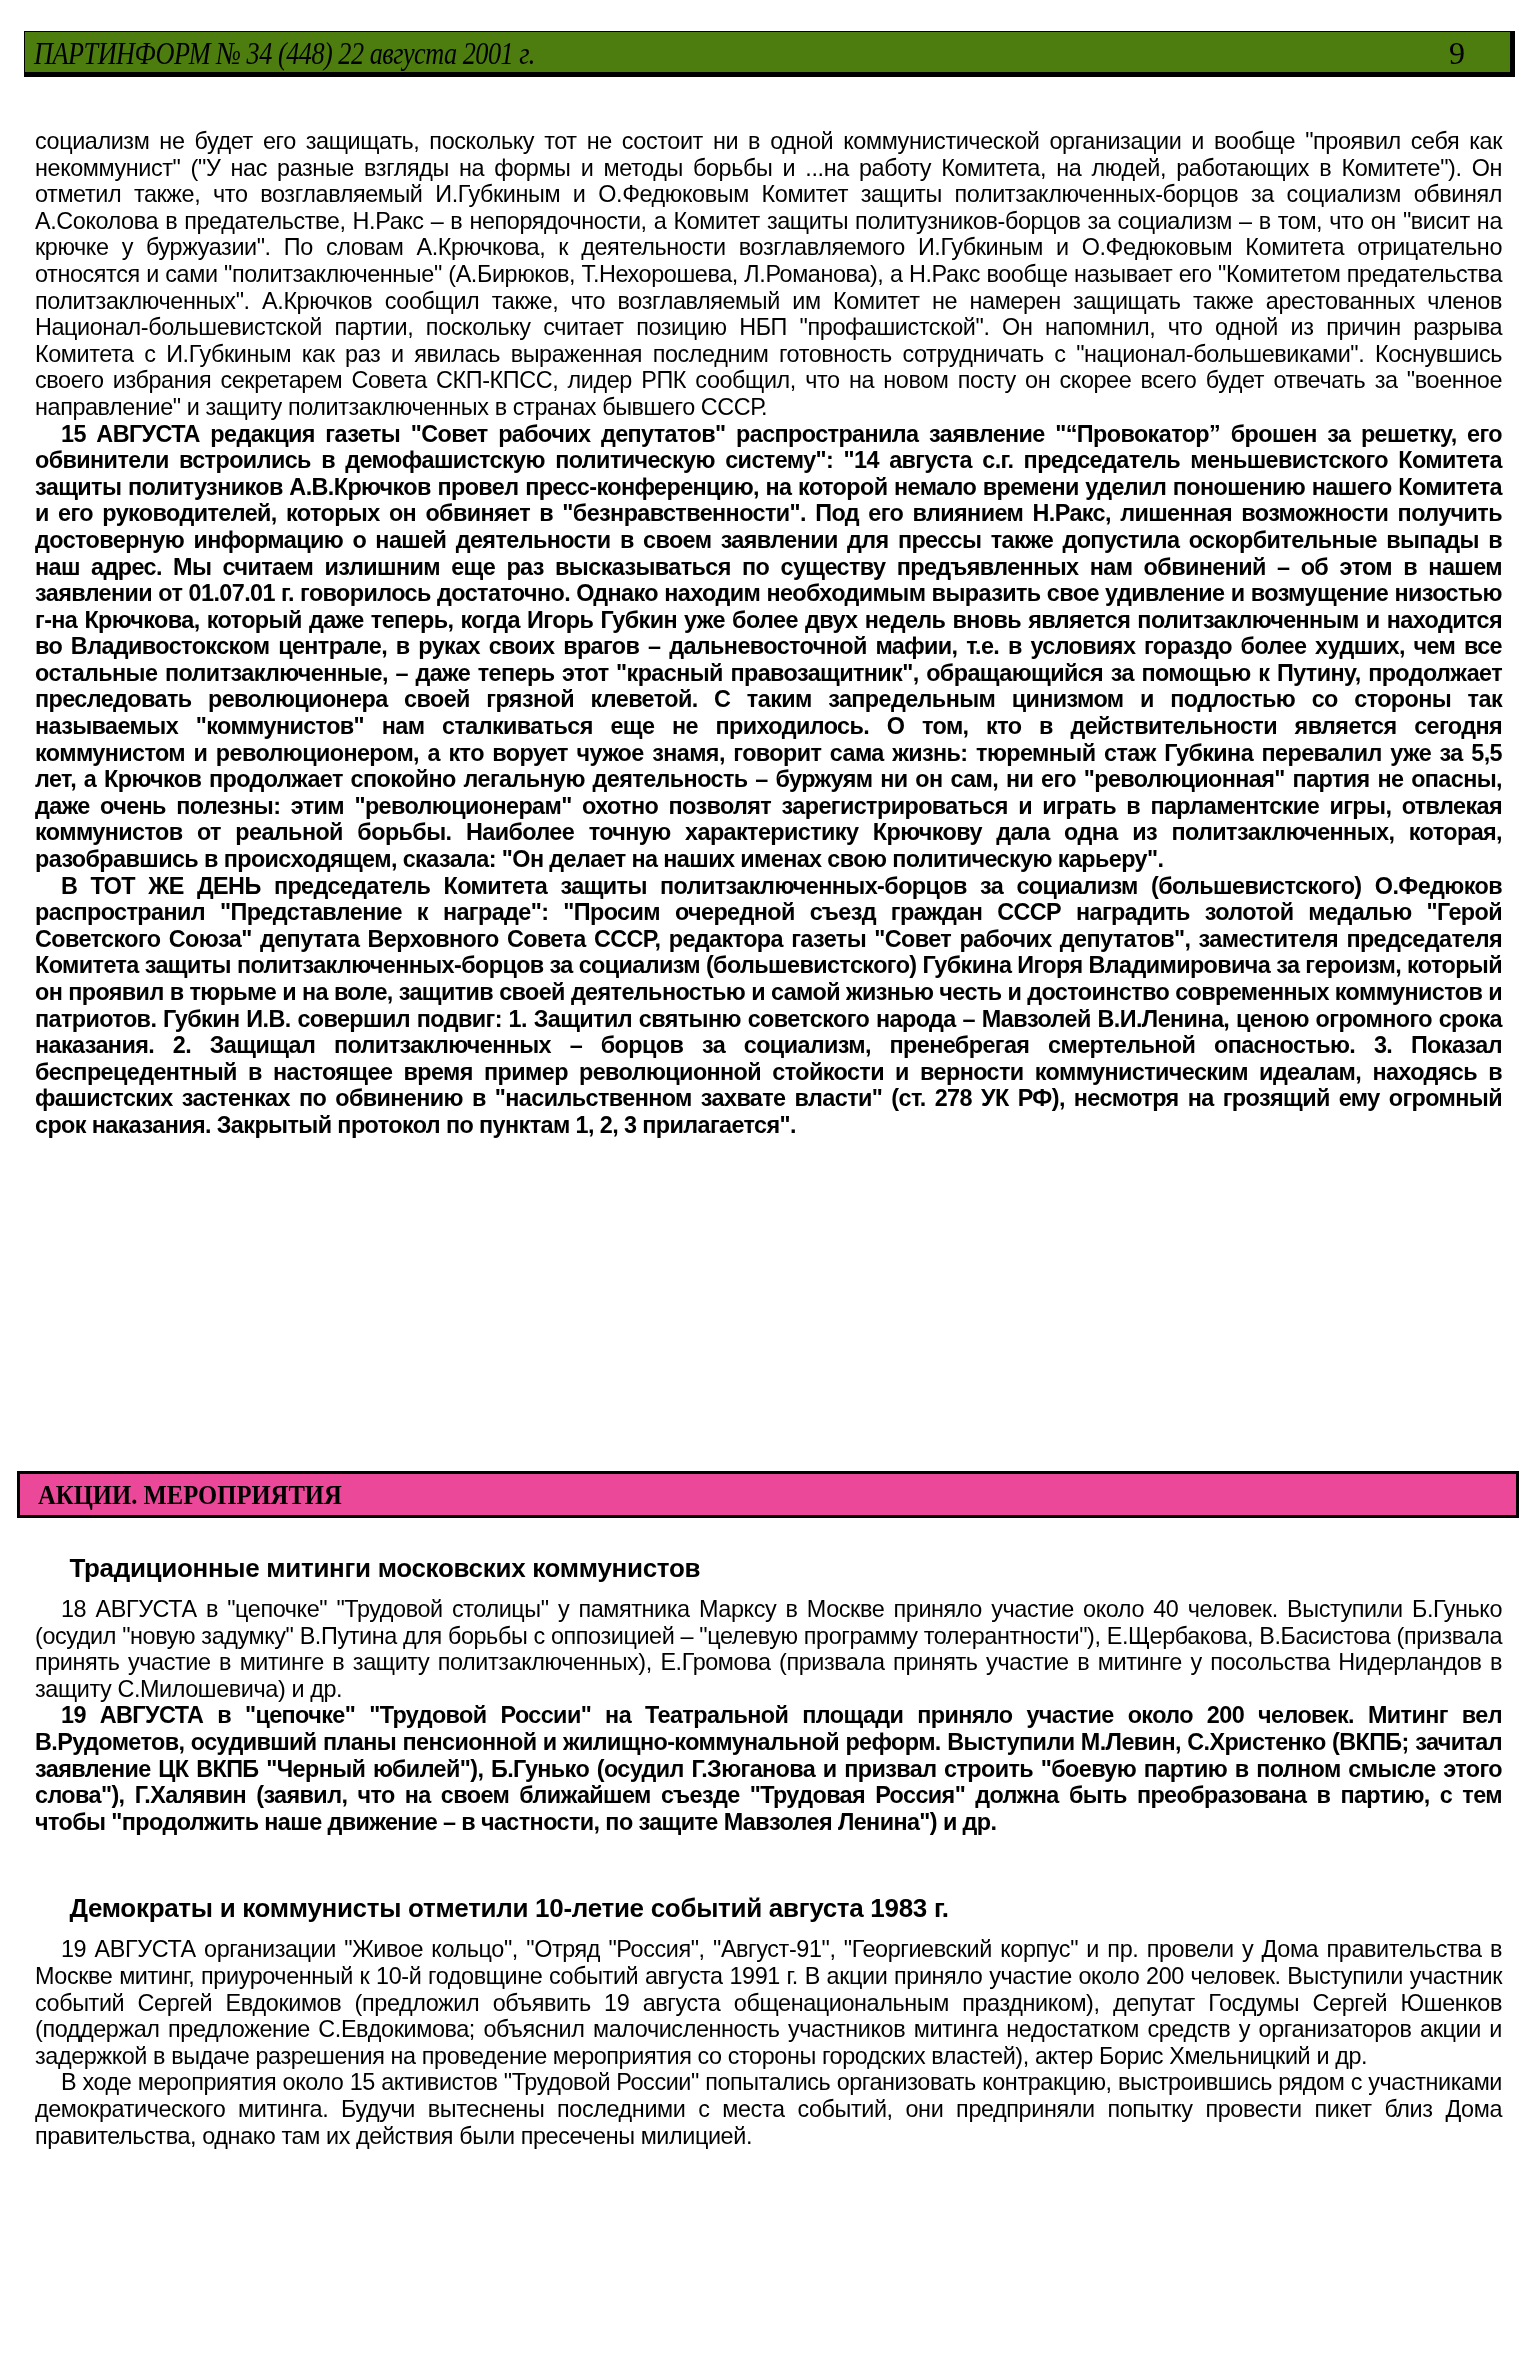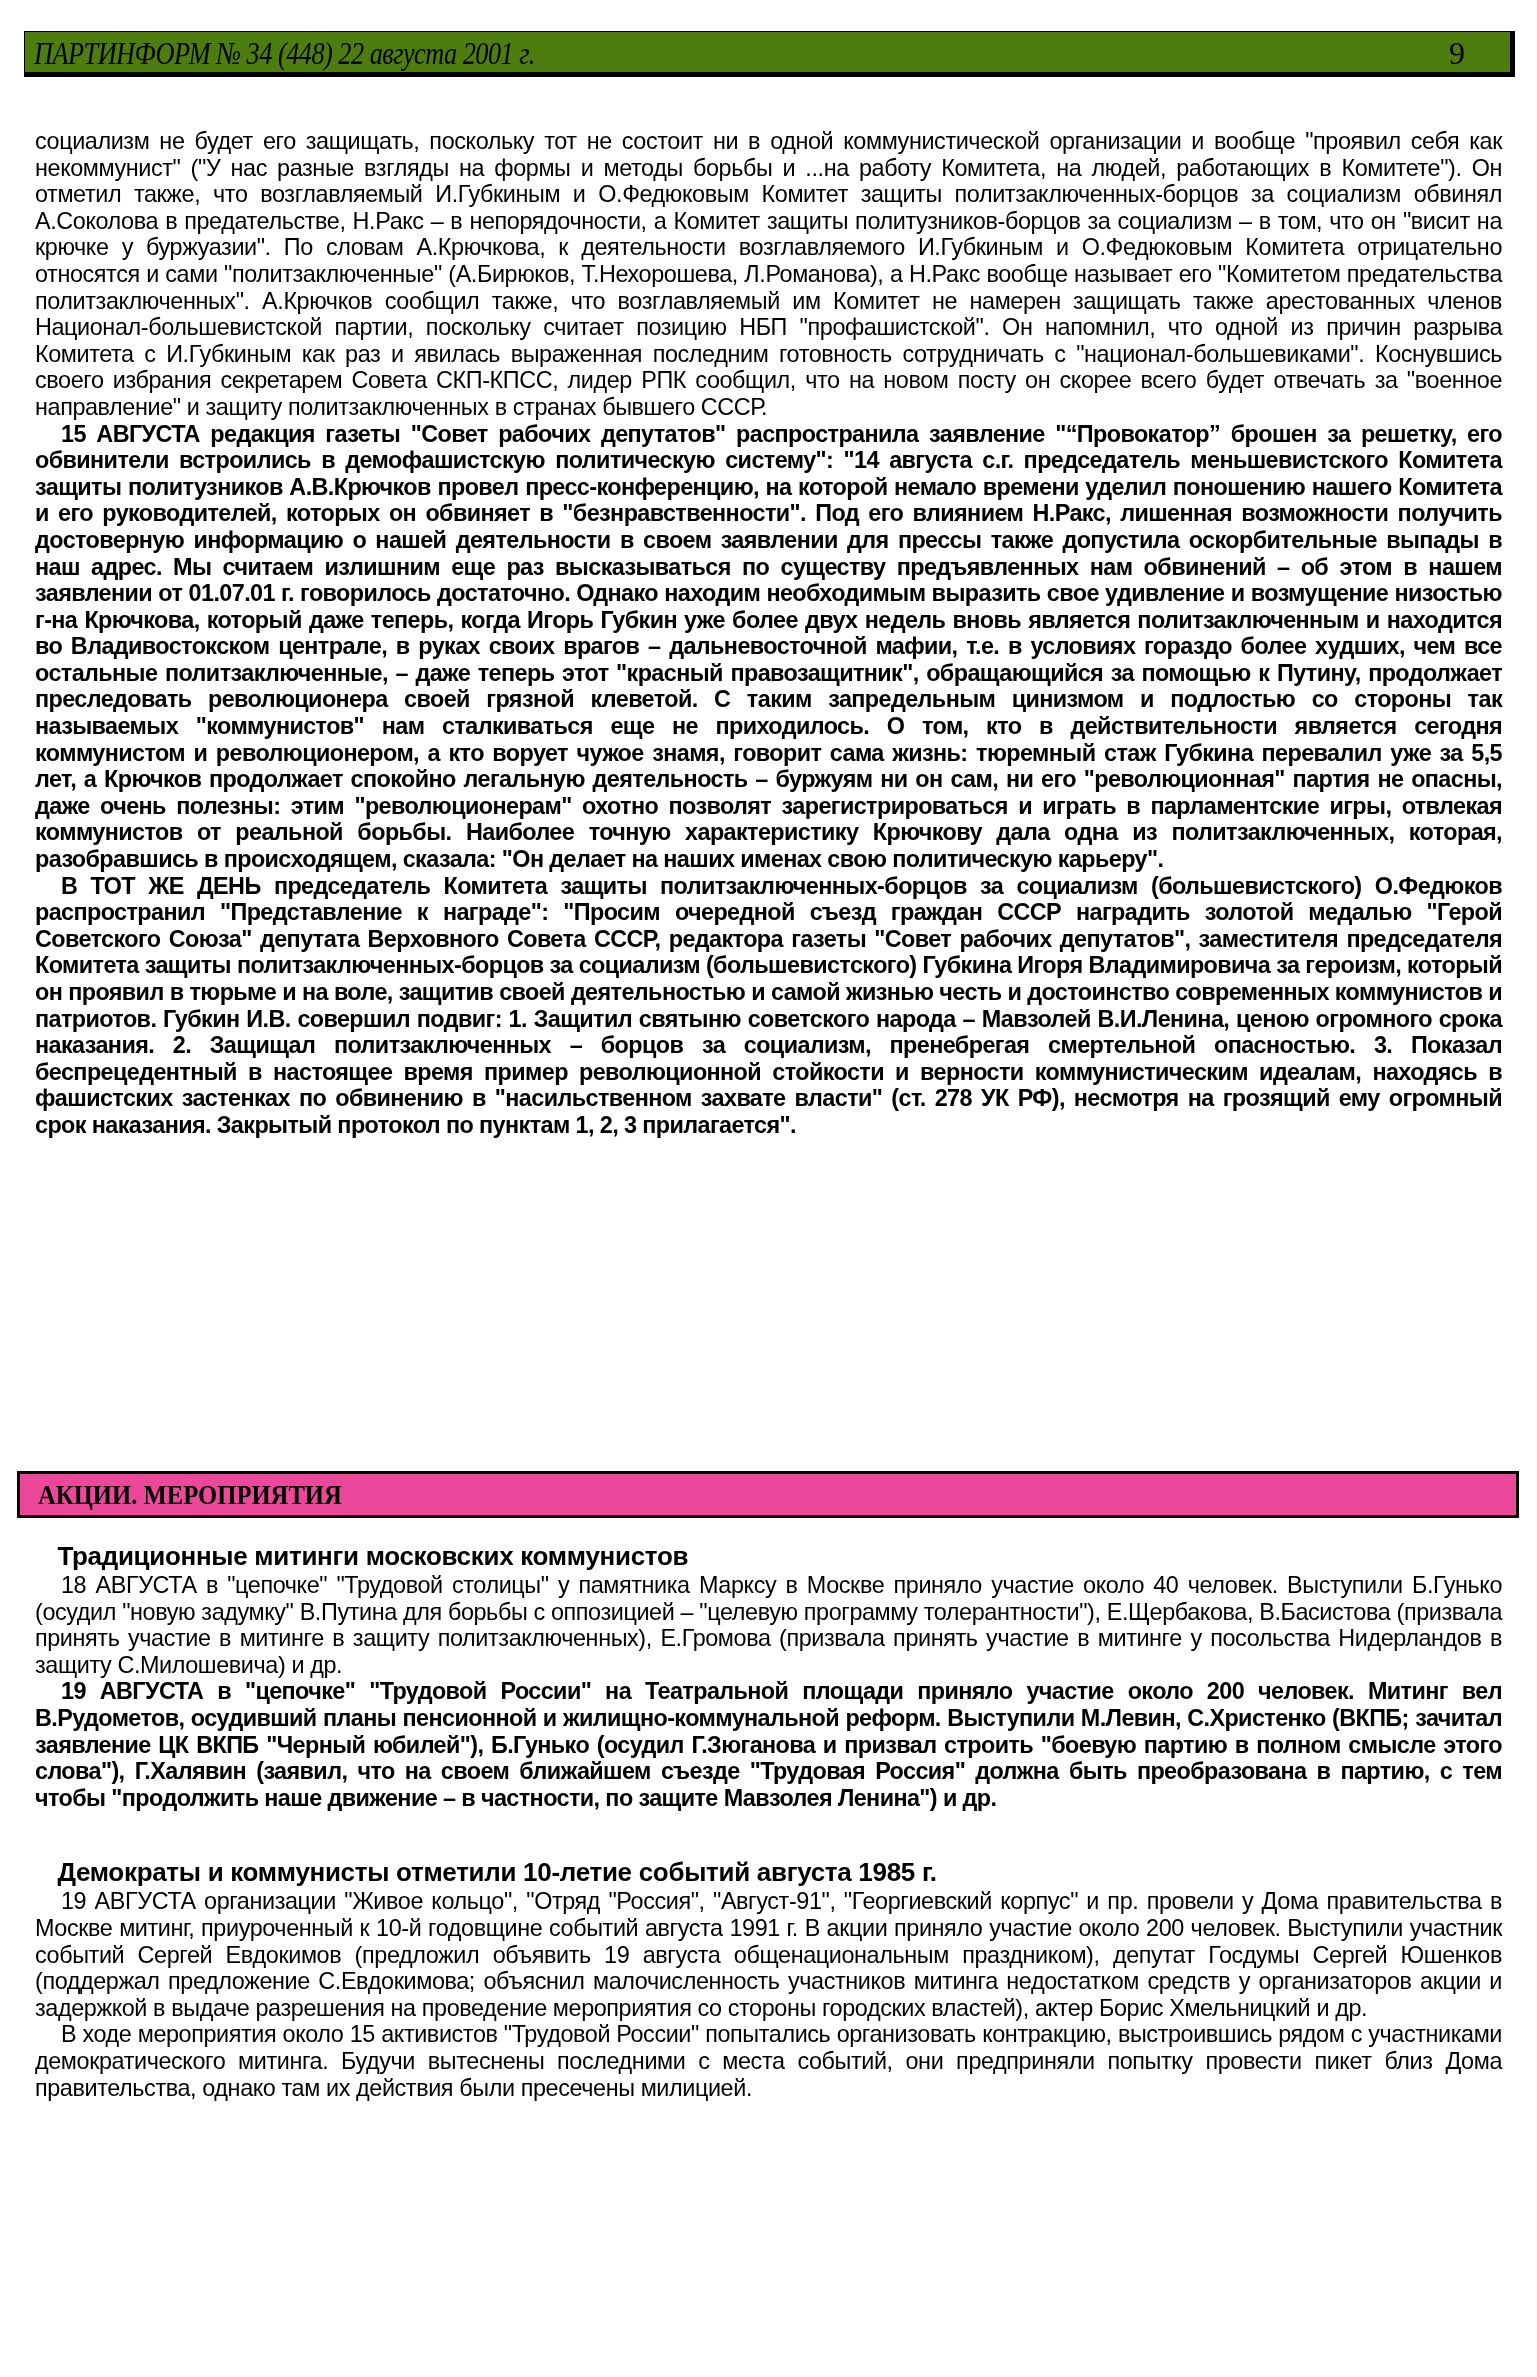--- a/index.html
+++ b/index.html
@@ -44,21 +44,21 @@
     background: #cccccc; border: 3.2px solid #000;
   }
   .section-bar .label {
     position: absolute; left: 18px; top: 3.8px;
     font-family: "Liberation Serif", "DejaVu Serif", serif; font-weight: bold;
     font-size: 28px; line-height: 33px; letter-spacing: 0px;
     transform: scaleX(0.88); transform-origin: left center; white-space: nowrap;
   }
 
   .subhead {
-    margin: 0; padding-left: 22.4px;
+    margin: 12px; padding-left: 22.4px;
     font-family: "Liberation Sans", "DejaVu Sans", sans-serif; font-weight: bold;
     font-size: 26px; line-height: 32px; letter-spacing: -0.3px;
   }
   .gap-after-bold { height: 45px; }
 </style>
 </head>
 <body>
 
 <div class="masthead">
   <span class="title">ПАРТИНФОРМ № 34 (448) 22 августа 2001 г.</span>
@@ -76,18 +76,18 @@
 </div>
 
 <div class="col block2">
   <div>
     <h2 class="subhead">Традиционные митинги московских коммунистов</h2>
     <p class="p indent">18 АВГУСТА в "цепочке" "Трудовой столицы" у памятника Марксу в Москве приняло участие около 40 человек. Выступили Б.Гунько (осудил "новую задумку" В.Путина для борьбы с оппозицией – "целевую программу толерантности"), Е.Щербакова, В.Басистова (призвала принять участие в митинге в защиту политзаключенных), Е.Громова (призвала принять участие в митинге у посольства Нидерландов в защиту С.Милошевича) и др.</p>
     <p class="p indent bold">19 АВГУСТА в "цепочке" "Трудовой России" на Театральной площади приняло участие около 200 человек. Митинг вел В.Рудометов, осудивший планы пенсионной и жилищно-коммунальной реформ. Выступили М.Левин, С.Христенко (ВКПБ; зачитал заявление ЦК ВКПБ "Черный юбилей"), Б.Гунько (осудил Г.Зюганова и призвал строить "боевую партию в полном смысле этого слова"), Г.Халявин (заявил, что на своем ближайшем съезде "Трудовая Россия" должна быть преобразована в партию, с тем чтобы "продолжить наше движение – в частности, по защите Мавзолея Ленина") и др.</p>
   </div>
   <div class="gap-after-bold"></div>
   <div>
-    <h2 class="subhead">Демократы и коммунисты отметили 10-летие событий августа 1985 г.</h2>
+    <h2 class="subhead">Демократы и коммунисты отметили 10-летие событий августа 1983 г.</h2>
     <p class="p indent">19 АВГУСТА организации "Живое кольцо", "Отряд "Россия", "Август-91", "Георгиевский корпус" и пр. провели у Дома правительства в Москве митинг, приуроченный к 10-й годовщине событий августа 1991 г. В акции приняло участие около 200 человек. Выступили участник событий Сергей Евдокимов (предложил объявить 19 августа общенациональным праздником), депутат Госдумы Сергей Юшенков (поддержал предложение С.Евдокимова; объяснил малочисленность участников митинга недостатком средств у организаторов акции и задержкой в выдаче разрешения на проведение мероприятия со стороны городских властей), актер Борис Хмельницкий и др.</p>
     <p class="p indent">В ходе мероприятия около 15 активистов "Трудовой России" попытались организовать контракцию, выстроившись рядом с участниками демократического митинга. Будучи вытеснены последними с места событий, они предприняли попытку провести пикет близ Дома правительства, однако там их действия были пресечены милицией.</p>
   </div>
 </div>
 
 
 </body></html>

